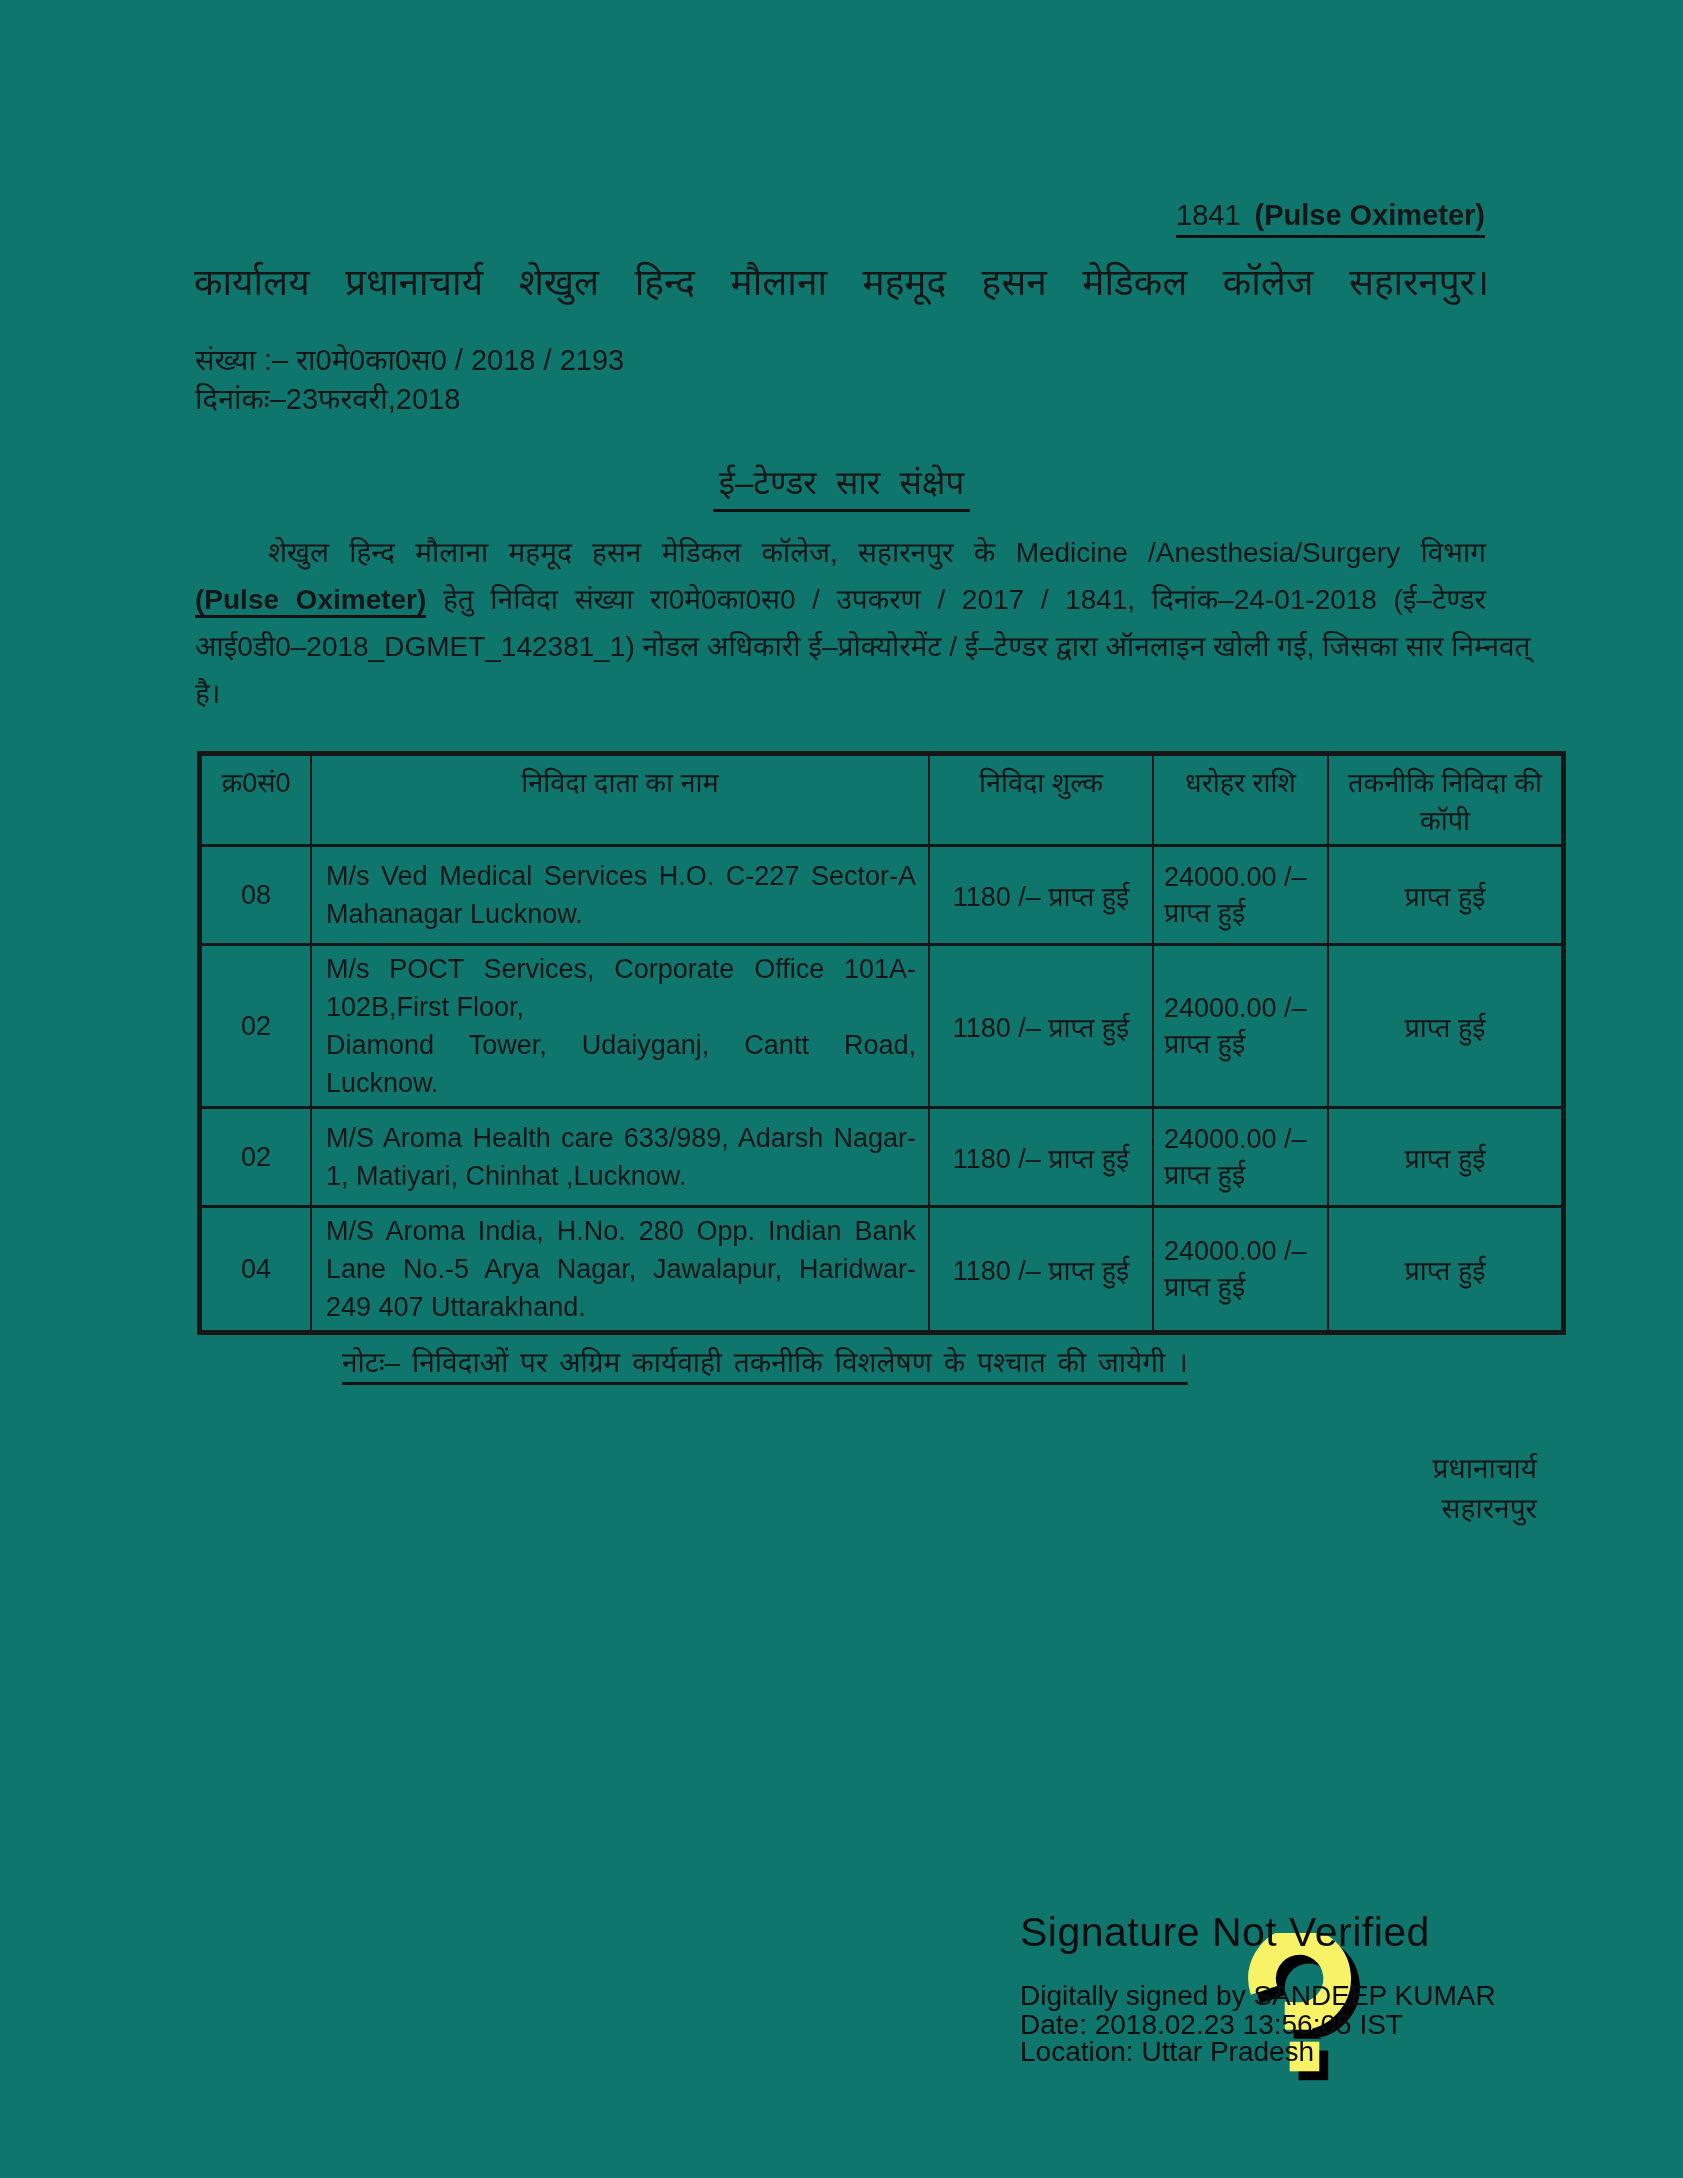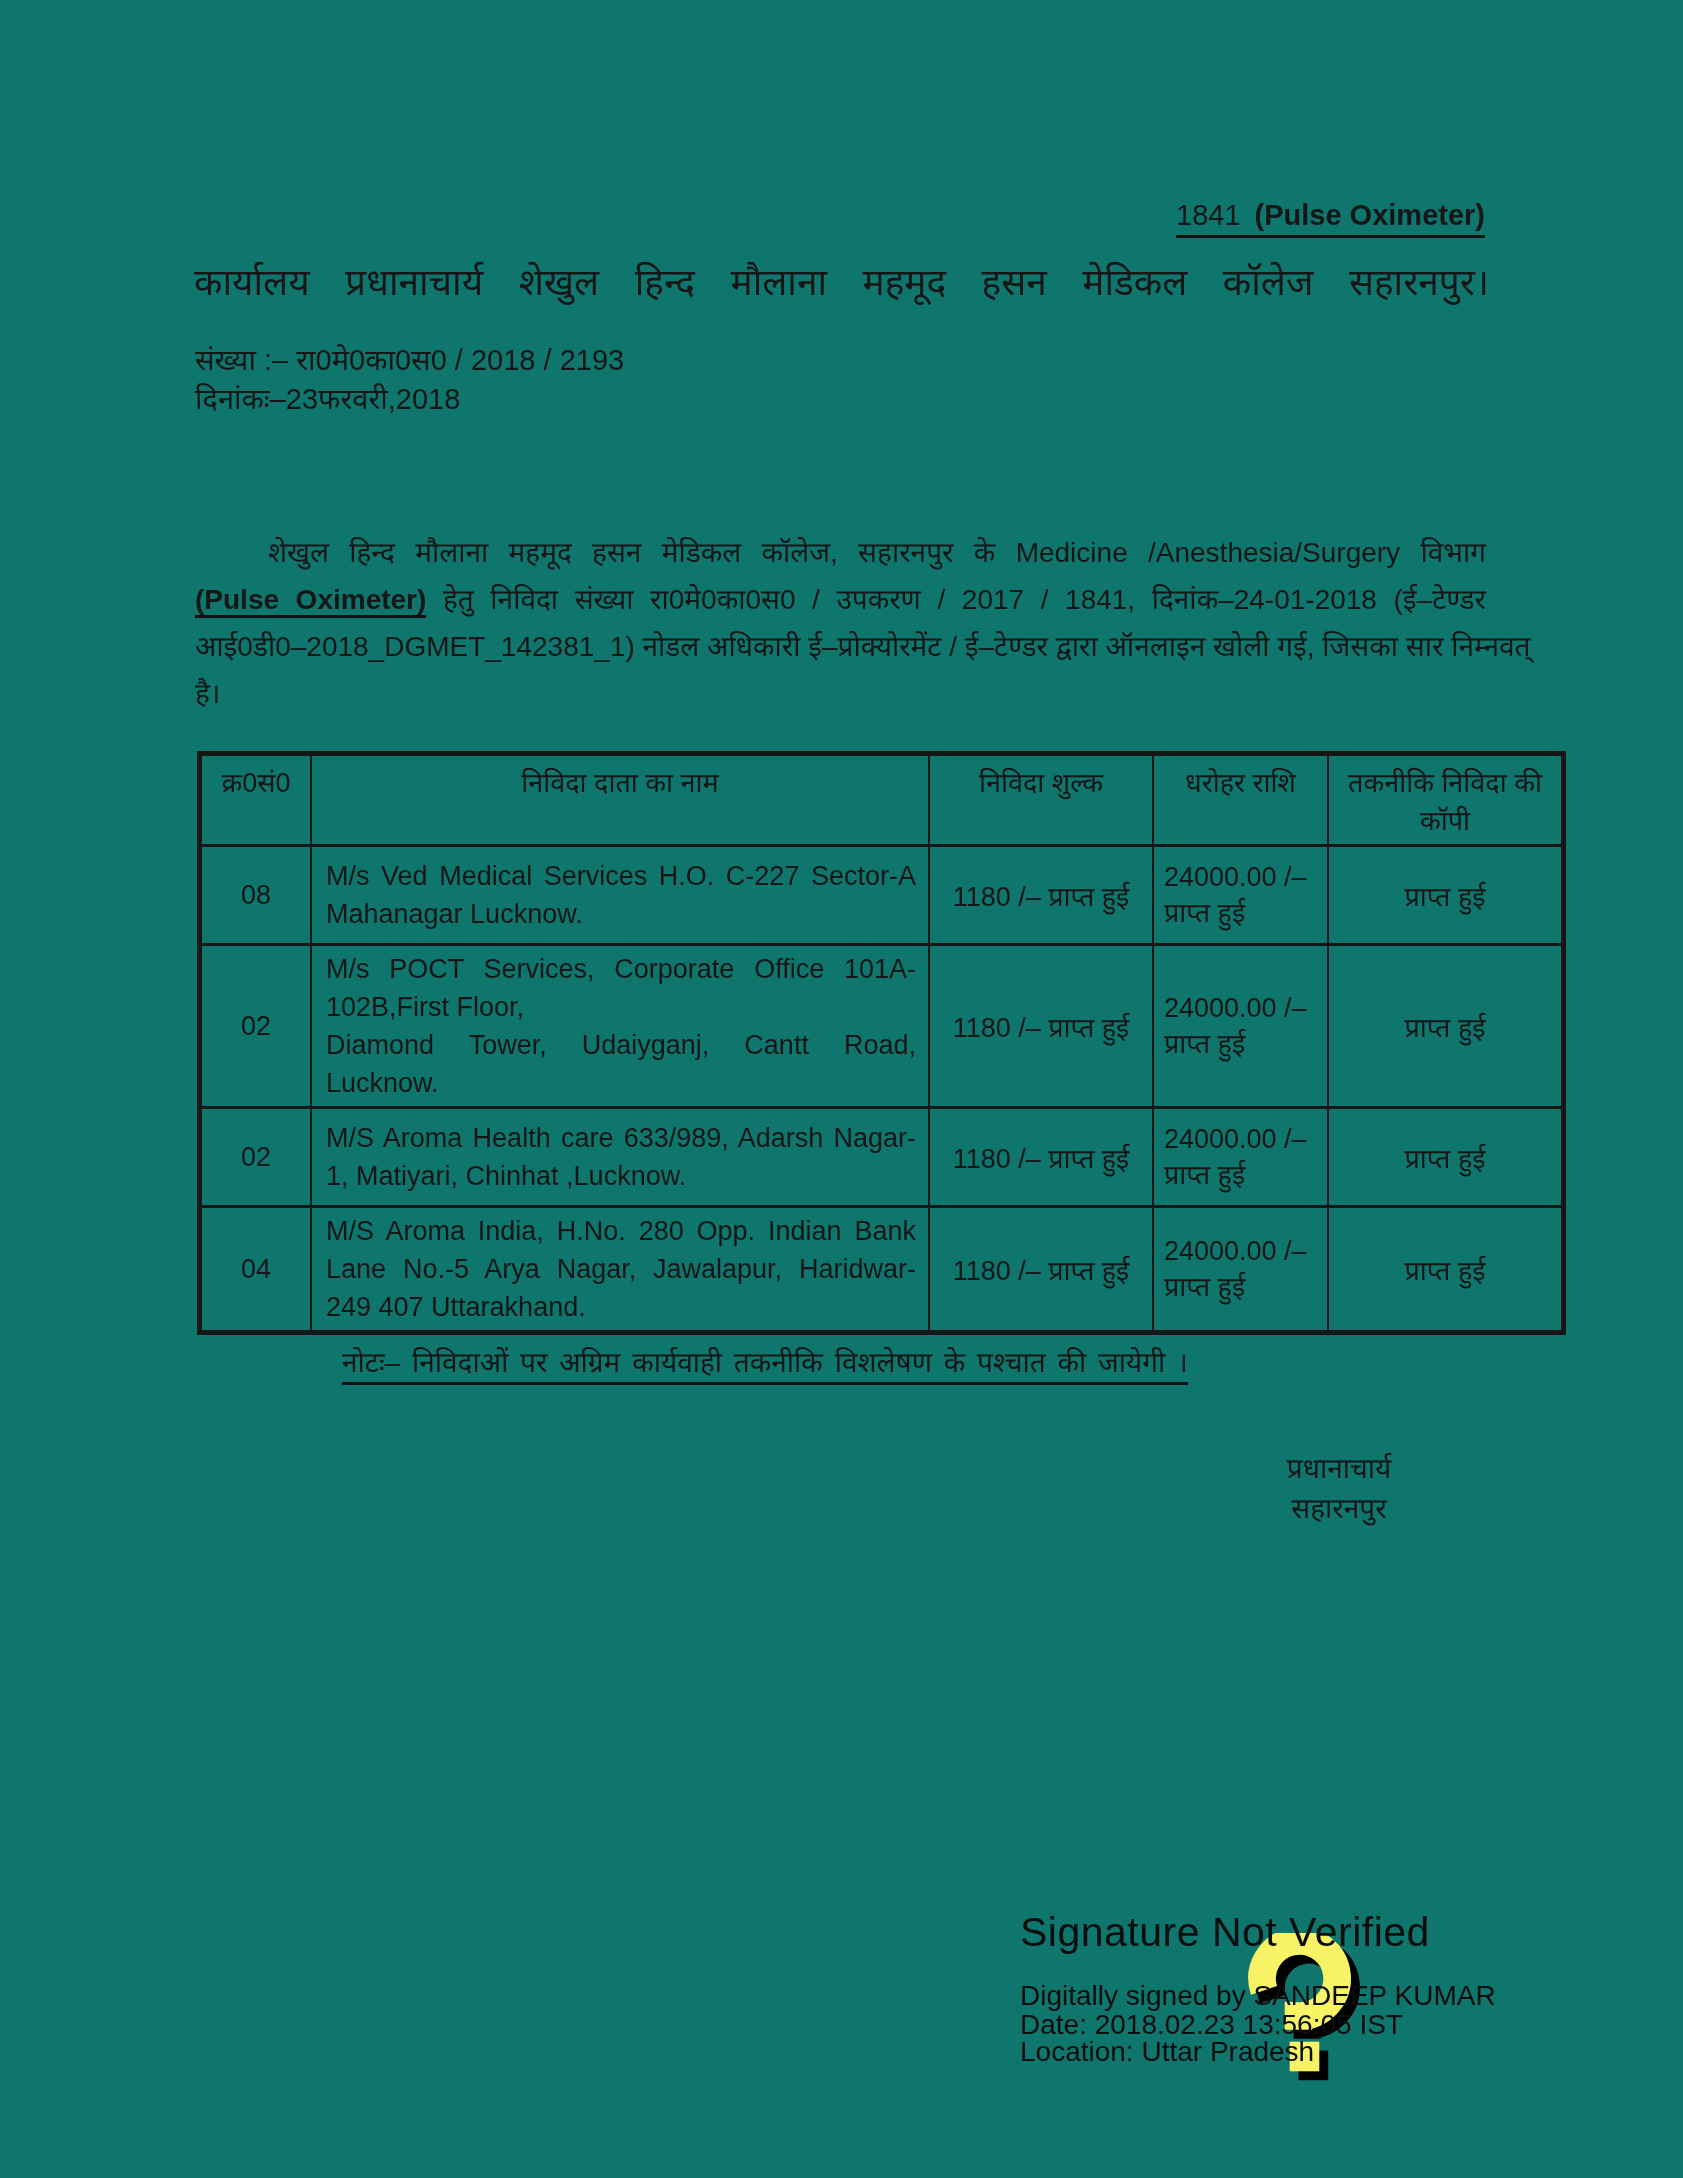--- a/index.html
+++ b/index.html
@@ -105,21 +105,21 @@
     word-spacing: 4px;
     margin-left: 23px;
   }
   .note span { border-bottom: 3px solid #111; padding-bottom: 4px; }
   
   .signatory {
     position: absolute;
     left: 1141px;
     top: 1449px;
     width: 396px;
-    text-align: center;
+    text-align: right;
     font-size: 28px;
     line-height: 40px;
   }
   
   .sig-status {
     position: absolute;
     left: 1020px;
     top: 1909px;
     font-size: 41px;
     letter-spacing: 0.5px;
@@ -140,20 +140,23 @@
 
   <div class="ref">
     <span class="num">1841</span><span class="subj">(Pulse Oximeter)</span>
   </div>
 
   <div class="office-title">कार्यालय प्रधानाचार्य शेखुल हिन्द मौलाना महमूद हसन मेडिकल कॉलेज सहारनपुर।</div>
 
   <div class="meta-line number-line">संख्या :–  रा0मे0का0स0 / 2018 / 2193</div>
   <div class="meta-line date-line">दिनांकः–23फरवरी,2018</div>
 
+  <div class="doc-title-wrap">
+    <span class="doc-title">ई–टेण्डर सार संक्षेप</span>
+  </div>
 
   <div class="intro">
     <div class="pline first">शेखुल हिन्द मौलाना महमूद हसन मेडिकल कॉलेज, सहारनपुर के Medicine /Anesthesia/Surgery विभाग</div>
     <div class="pline"><span class="bold-ul">(Pulse Oximeter)</span><span> हेतु निविदा संख्या रा0मे0का0स0 / उपकरण / 2017 / 1841,  दिनांक–24-01-2018  (ई–टेण्डर</span></div>
     <div class="pline">आई0डी0–2018_DGMET_142381_1) नोडल अधिकारी ई–प्रोक्योरमेंट / ई–टेण्डर द्वारा ऑनलाइन खोली गई, जिसका सार निम्नवत्</div>
     <div class="pline last">है।</div>
   </div>
 
   <table class="tender-table">
     <colgroup>

